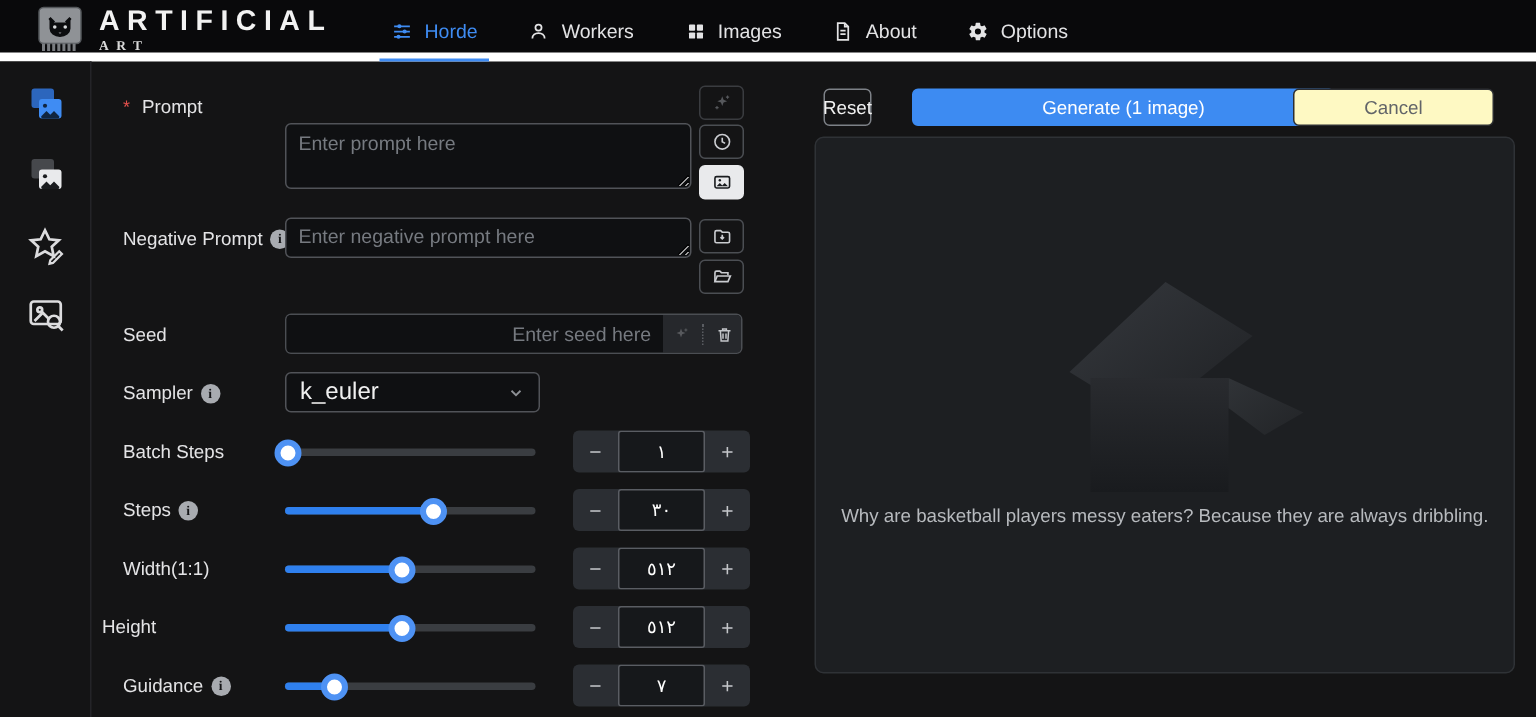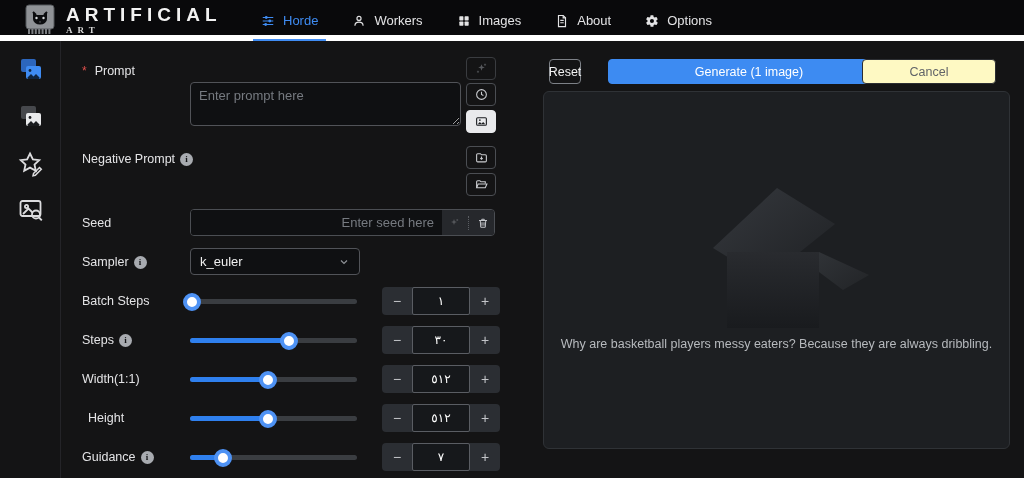--- a/index.html
+++ b/index.html
@@ -36,21 +36,21 @@
   .icon-btn { position:absolute; width:30px; height:23px; background:transparent; border:1px solid #4b4e53; border-radius:4px; display:flex; align-items:center; justify-content:center; color:#caccd0; cursor:pointer; }
   .icon-btn svg { width:13px; height:13px; }
   .icon-btn.dim { color:#56585c; border-color:#3a3c40; }
   .icon-btn.white { background:#e9eaec; color:#1a1c1f; border-color:#e9eaec; }
   .seed-group { position:absolute; left:190px; top:209px; width:305px; height:27px; display:flex; border:1px solid #4b4e53; border-radius:4px; overflow:hidden; }
   .seed-group input { flex:1; border:none; border-radius:0; height:100%; background:#0f1012;text-align:right; }
   .seed-addon { width:52px; background:#26282c; display:flex; align-items:center; justify-content:center; gap:4px; }
   .seed-addon .mini { width:20px; height:20px; display:flex; align-items:center; justify-content:center; cursor:pointer; }
   .seed-addon svg { width:12px; height:12px; }
   .dotted-sep { width:0; height:14px; border-left:1px dotted #5a5d62; }
-  .select-box { position:absolute; left:190px; top:248px; width:170px; height:27px; background:#0f1012; border:1px solid #515358; border-radius:4px; display:flex; align-items:center; justify-content:space-between; padding:0 9px; color:#f0f0f0; font-size:13px; cursor:pointer; }
+  .select-box { position:absolute; left:190px; top:248px; width:170px; height:27px; background:#0f1012; border:1px solid #515358; border-radius:4px; display:flex; align-items:center; justify-content:space-between; padding:0 9px; color:#f0f0f0; font-size:16px; cursor:pointer; }
   .select-box svg { width:12px; height:12px; color:#8e9196; }
 
   
   .slider { position:absolute; left:190px; width:167px; height:5px; background:#3a3d41; border-radius:3px; cursor:pointer; }
   .slider .track-fill { position:absolute; left:0; top:0; height:5px; background:#2f80ee; border-radius:3px; }
   .slider .handle { position:absolute; top:50%; width:10px; height:10px; background:#ffffff; border:4px solid #4e92f4; border-radius:50%; transform:translate(-50%,-50%); box-sizing:content-box; }
   .stepper { position:absolute; left:382px; width:118px; height:28px; background:#2b2e33; border-radius:4px; display:flex; overflow:hidden; }
   .step-btn { width:30px; display:flex; align-items:center; justify-content:center; color:#c3c5c9; font-size:14px; cursor:pointer; }
   .step-val { flex:1; background:#16181b; border:1px solid #5a5d63; border-radius:2px; display:flex; align-items:center; justify-content:center; color:#ffffff; font-size:12px; }
 
@@ -192,20 +192,21 @@
       <rect x="3" y="5" width="18" height="14" rx="2" fill="none" stroke="currentColor" stroke-width="2"></rect>
       <path d="M5 17l4-4 3 3 3-3 4 4z"></path>
         <circle cx="9" cy="9.5" r="1.5"></circle>
     </svg>
   </div>
 
   <div class="flabel" style="left:82px; top:152px">
     <span>Negative Prompt</span>
     <span class="info-dot">i</span>
   </div>
+  <textarea class="negprompt-area" placeholder="Enter negative prompt here" style=""></textarea>
   <div class="icon-btn" style="left:466px; top:146px">
     <svg viewBox="0 0 24 24" fill="none" stroke="currentColor" stroke-width="2">
       <path d="M3 7a2 2 0 0 1 2-2h5l2 2h7a2 2 0 0 1 2 2v9a2 2 0 0 1-2 2H5a2 2 0 0 1-2-2z"></path>
       <path d="M12 10v5M9.8 13l2.2 2.2L14.2 13"></path>
     </svg>
   </div>
   <div class="icon-btn" style="left:466px; top:173px">
     <svg viewBox="0 0 24 24" fill="none" stroke="currentColor" stroke-width="2">
       <path d="M3 18V7a2 2 0 0 1 2-2h4l2 2h8v3"></path>
       <path d="M3 18l2.8-7H22l-3 7z"></path>
@@ -277,21 +278,21 @@
   <div class="slider" style="top:377px">
     <div class="track-fill" style="width: 47%;"></div>
     <div class="handle" style="left: 47%;"></div>
   </div>
   <div class="stepper" style="top:365px">
     <div class="step-btn">−</div>
     <div class="step-val">٥١٢</div>
     <div class="step-btn">+</div>
   </div>
 
-  <div class="flabel" style="left:88px; top:411px">
+  <div class="flabel" style="left:68px; top:411px">
     <span>Height</span>
   </div>
   <div class="slider" style="top:416px">
     <div class="track-fill" style="width: 47%;"></div>
     <div class="handle" style="left: 47%;"></div>
   </div>
   <div class="stepper" style="top:404px">
     <div class="step-btn">−</div>
     <div class="step-val">٥١٢</div>
     <div class="step-btn">+</div>

